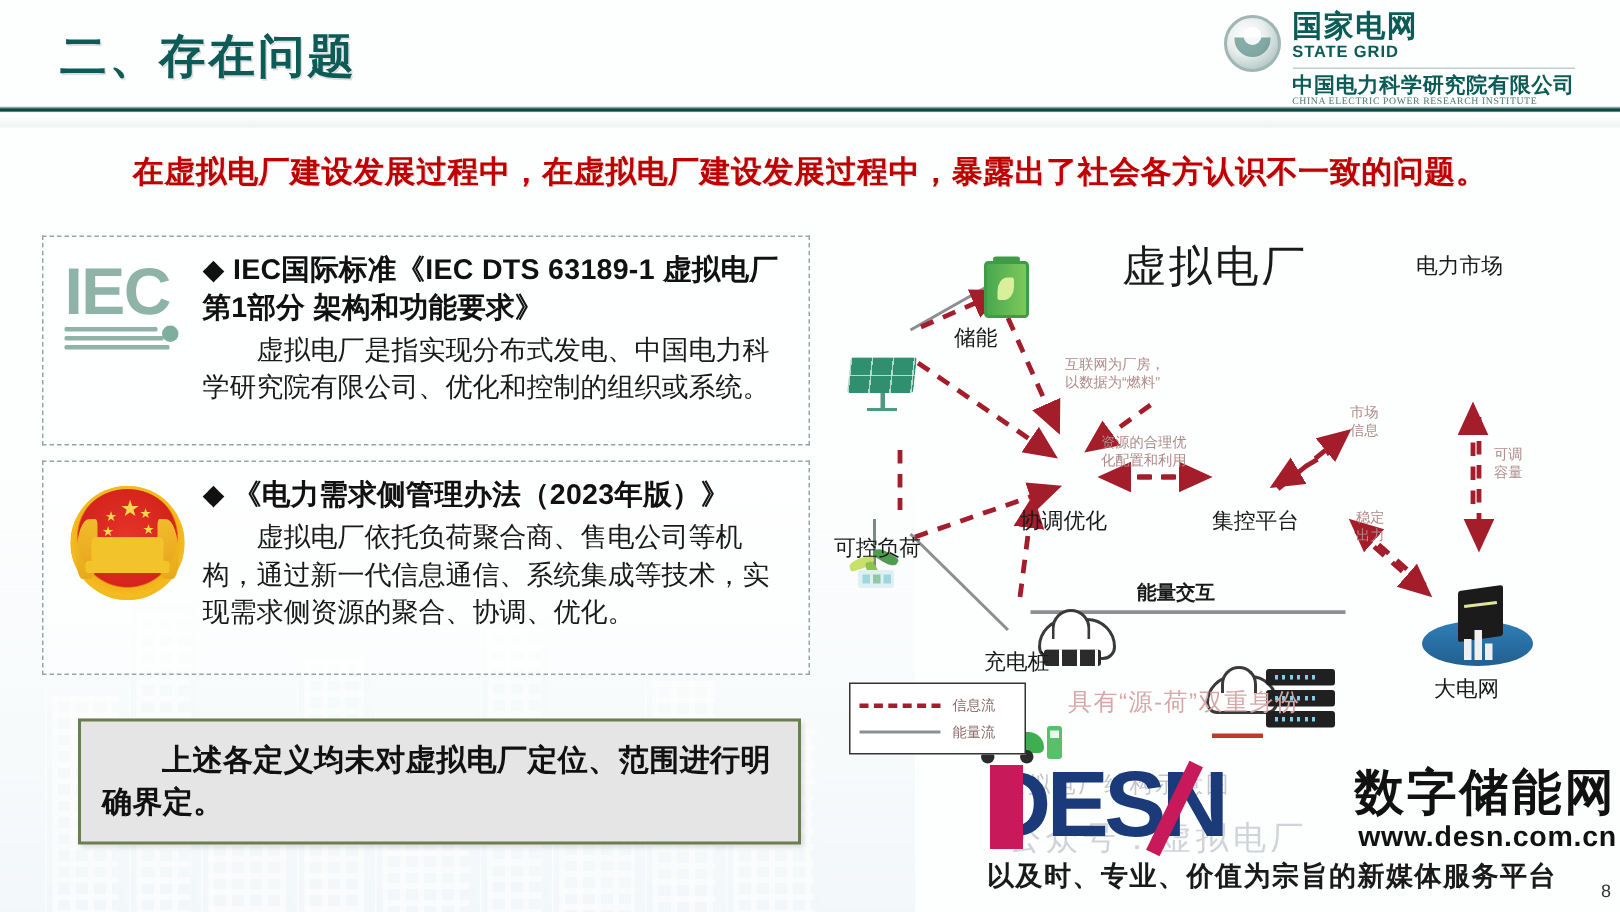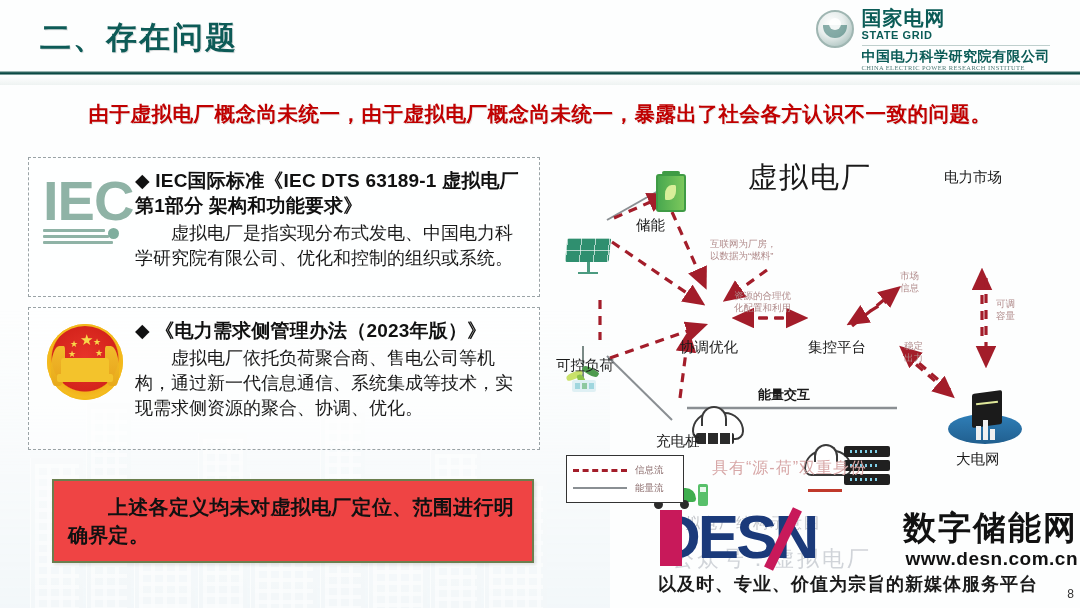--- a/index.html
+++ b/index.html
@@ -59,22 +59,22 @@
   #card-iec{left:28px;top:157px;width:512px;height:140px;}
   #card-gov{left:28px;top:307px;width:512px;height:143px;}
   .card-icon{flex:0 0 auto;width:92px;height:100px;margin-right:4px;position:relative;}
   .card-body{flex:1 1 auto;}
   .card-title{font-size:19px;font-weight:bold;color:#111;line-height:1.32;letter-spacing:.2px;}
   .card-text{font-size:18px;color:#1a1a1a;line-height:1.38;margin-top:3px;text-indent:2em;}
   #card-gov .card-text{text-indent:2em;}
 
   
   .iec{position:absolute;left:4px;top:6px;width:88px;height:86px;}
-  .iec-word{font-family:"Liberation Sans","DejaVu Sans",sans-serif;font-size:56px;font-weight:bold;
-    color:#8fb3a6;letter-spacing:-1px;line-height:.95;text-align:center;}
+  .iec-word{font-family:"Liberation Sans","DejaVu Sans",sans-serif;font-size:44px;font-weight:bold;
+    color:#8fb3a6;letter-spacing:-1px;line-height:.95;}
   .iec-bars{position:relative;margin-top:2px;width:74px;}
   .iec-bars i{display:block;height:3px;background:#8fb3a6;margin-bottom:3px;border-radius:1px;}
   .iec-bars i:nth-child(1){width:62px;}
   .iec-bars i:nth-child(2){width:66px;}
   .iec-bars i:nth-child(3){width:70px;}
   .iec-dot{position:absolute;right:-2px;top:-1px;width:11px;height:11px;border-radius:50%;background:#7fae9e;}
 
   
   .emblem{position:absolute;left:8px;top:6px;width:76px;height:76px;border-radius:50%;
     background:radial-gradient(circle at 50% 45%,#e8342a 0%,#d4241c 58%,#f2b21a 60%,#f6c62a 78%,#e8a81a 100%);
@@ -87,21 +87,21 @@
   .emblem .gate{position:absolute;left:14px;top:34px;width:48px;height:16px;
     background:#f3c32c;border-radius:3px 3px 0 0;box-shadow:0 4px 0 -1px #d8241c;}
   .emblem .base{position:absolute;left:10px;top:50px;width:56px;height:8px;background:#f3c32c;border-radius:2px;}
   .emblem .wheat-l{position:absolute;left:4px;top:22px;width:14px;height:40px;
     background:linear-gradient(180deg,#f3c32c,#e7a81a);border-radius:60% 10% 40% 30%;opacity:.95;}
   .emblem .wheat-r{position:absolute;right:4px;top:22px;width:14px;height:40px;
     background:linear-gradient(180deg,#f3c32c,#e7a81a);border-radius:10% 60% 30% 40%;opacity:.95;}
 
   
   #concl{position:absolute;left:52px;top:479px;width:482px;height:84px;
-    background:#ef4444;border:2px solid #6b7f4e;box-sizing:border-box;padding:12px 14px;
+    background:#e5e5e5;border:2px solid #6b7f4e;box-sizing:border-box;padding:12px 14px;
     box-shadow:2px 2px 3px rgba(0,0,0,.10);}
   #concl .txt{font-size:20px;font-weight:bold;color:#111;line-height:1.42;text-indent:2em;letter-spacing:.3px;}
 
   
   .diagram{position:absolute;left:552px;top:150px;width:520px;height:360px;}
   .dg-title{position:absolute;left:196px;top:8px;font-size:29px;color:#1a1a1a;letter-spacing:2px;}
   .dg-lbl{position:absolute;font-size:14.5px;color:#1a1a1a;white-space:nowrap;}
   .dg-sub{position:absolute;font-size:9.5px;color:#b08a8a;line-height:1.25;white-space:nowrap;}
   .dg-note{position:absolute;font-size:16px;color:#d7a7a7;white-space:nowrap;letter-spacing:1px;text-align:center;}
   .dg-energy-lbl{position:absolute;font-size:13px;color:#1a1a1a;white-space:nowrap;}
@@ -219,21 +219,21 @@
     <div class="logo-mark"></div>
     <div class="logo-txt">
       <div class="logo-cn">国家电网</div>
       <div class="logo-en">STATE GRID</div>
       <div class="logo-div"></div>
       <div class="logo-cn2">中国电力科学研究院有限公司</div>
       <div class="logo-en2">CHINA ELECTRIC POWER RESEARCH INSTITUTE</div>
     </div>
   </div>
 
-  <div class="lead">由于虚拟电厂概念尚未统一，由于虚拟电厂概念尚未统一，暴露出了社会各方认识不一致的问题。</div>
+  <div class="lead">在虚拟电厂建设发展过程中，在虚拟电厂建设发展过程中，暴露出了社会各方认识不一致的问题。</div>
 
   <div class="card" id="card-iec">
     <div class="card-icon">
       <div class="iec">
         <div class="iec-word">IEC</div>
         <div class="iec-bars">
             <i></i>
             <i></i>
             <i></i>
             <span class="iec-dot"></span>

